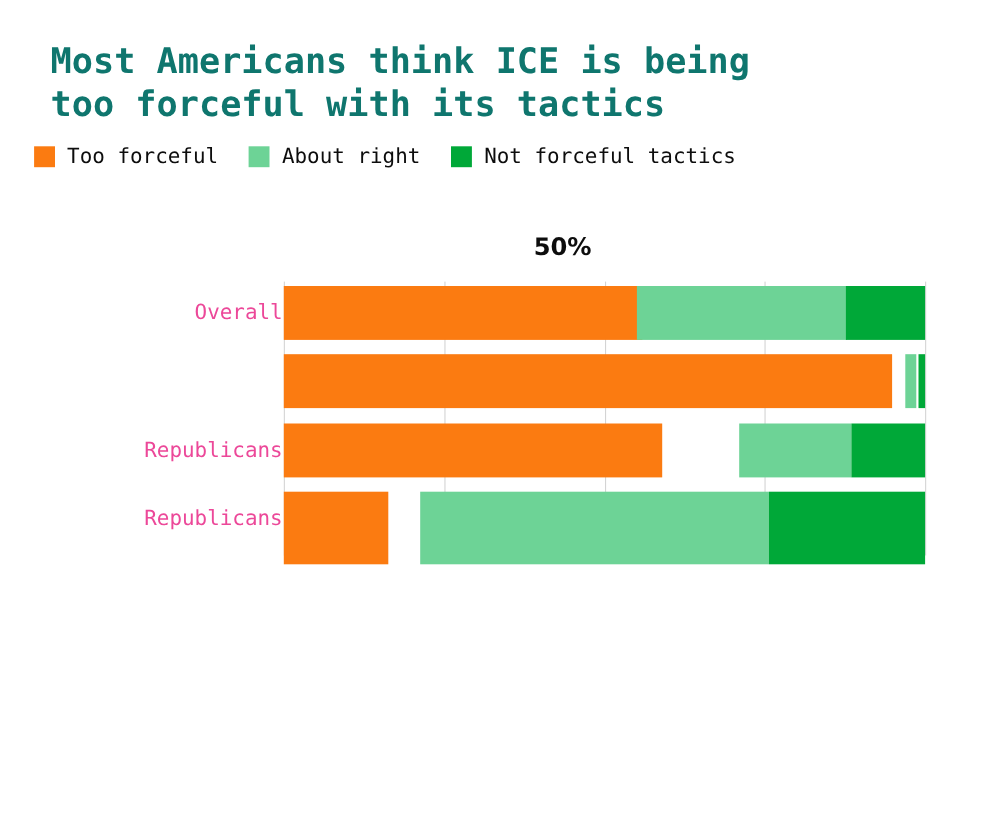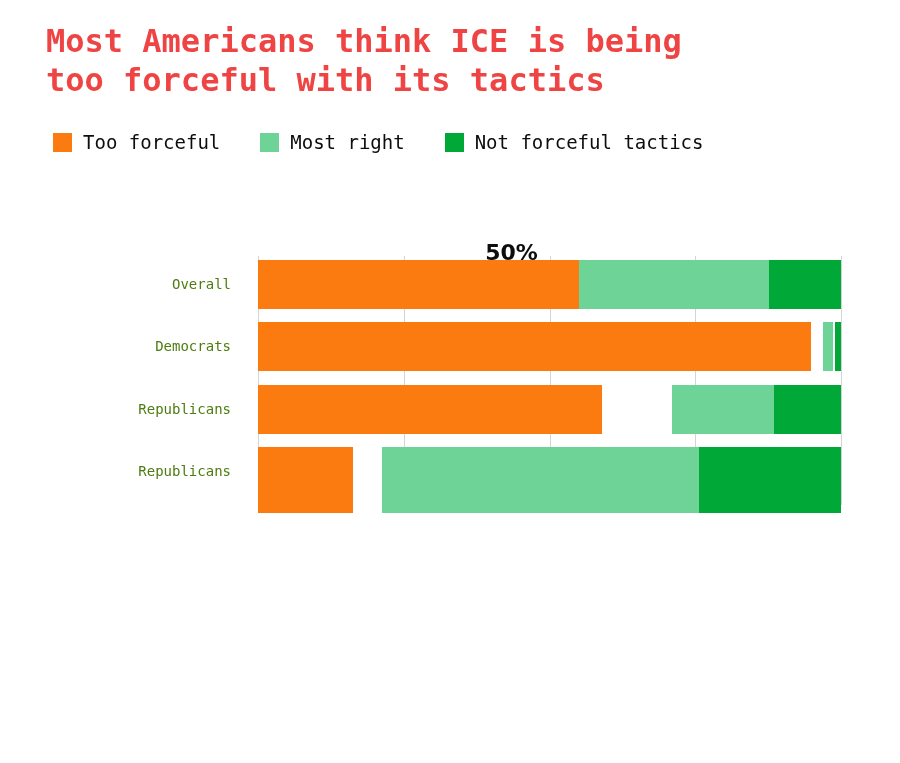--- a/index.html
+++ b/index.html
@@ -12,39 +12,39 @@
     overflow: hidden;
     position: relative;
   }
 
   #page { position: absolute; inset: 0; }
 
   
   .title {
     position: absolute;
     left: 46px;
-    top: 22px;
+    top: 36px;
     width: 800px;
     font-family: "DejaVu Sans Mono", monospace;
     font-weight: bold;
     font-size: 32px;
     line-height: 39px;
-    color: #ef4444;
+    color: #0f766e;
     letter-spacing: 0px;
     white-space: pre-line;
   }
 
   
   .legend {
     position: absolute;
-    left: 53px;
+    left: 31px;
     top: 131px;
     display: flex;
     align-items: center;
-    gap: 12px;
+    gap: 0px;
   }
   .legend-item {
     display: flex;
     align-items: center;
     margin-right: 28px;
   }
   .legend-swatch {
     width: 19px;
     height: 19px;
     margin-right: 11px;
@@ -68,21 +68,20 @@
   .axis-title {
     position: absolute;
     left: 258px;
     top: 213px;
     width: 583px;
     text-align: center;
     font-family: "DejaVu Sans", sans-serif;
     font-weight: bold;
     font-size: 22px;
     color: #0d0d0d;
-    margin-top: 27px;
   }
   .axis-title .inner { position: relative; left: -38px; display: inline-block; }
 
   .gridlines { position: absolute; inset: 0; }
   .gridline {
     position: absolute;
     top: 0;
     bottom: 0;
     width: 1px;
     background: #d4d4d4;
@@ -94,25 +93,25 @@
     left: 0;
     width: 100%;
     height: 49px;
   }
   .row-label {
     position: absolute;
     right: 100%;
     top: 0;
     height: 49px;
     line-height: 49px;
-    margin-right: 27px;
+    margin-right: 1px;
     white-space: nowrap;
     font-family: "DejaVu Sans Mono", monospace;
-    font-size: 14px;
-    color: #4d7c0f;
+    font-size: 19px;
+    color: #ec4899;
   }
   .seg {
     position: absolute;
     top: 0;
     height: 100%;
   }
 </style>
 </head>
 <body>
 
@@ -121,21 +120,21 @@
   <div class="title">Most Americans think ICE is being
 too forceful with its tactics</div>
 
   <div class="legend">
       <div class="legend-item">
         <span class="legend-swatch" style="background: rgb(251, 123, 17);"></span>
         <span class="legend-label">Too forceful</span>
       </div>
       <div class="legend-item">
         <span class="legend-swatch" style="background: rgb(109, 211, 150);"></span>
-        <span class="legend-label">Most right</span>
+        <span class="legend-label">About right</span>
       </div>
       <div class="legend-item">
         <span class="legend-swatch" style="background: rgb(0, 168, 56);"></span>
         <span class="legend-label">Not forceful tactics</span>
       </div>
     </div>
 
   <div class="axis-title">
     <span class="inner">50%</span>
   </div>
@@ -149,21 +148,20 @@
         <div class="gridline" style="left: 100%;"></div>
       </div>
     <div class="rows">
         <div class="row" style="top: 4px; height: 49px;">
           <div class="row-label">Overall</div>
           <div class="seg" title="Overall — Too forceful" style="left: 0%; width: 56%; background: rgb(251, 123, 17);"></div>
           <div class="seg" title="Overall — About right" style="left: 55%; width: 32.8%; background: rgb(109, 211, 150);"></div>
           <div class="seg" title="Overall — Not forceful enough" style="left: 87.7%; width: 12.3%; background: rgb(0, 168, 56);"></div>
         </div>
         <div class="row" style="top: 66px; height: 49px;">
-          <div class="row-label">Democrats</div>
           <div class="seg" title="Democrats — Too forceful" style="left: 0%; width: 94.9%; background: rgb(251, 123, 17);"></div>
           <div class="seg" title="Democrats — About right" style="left: 96.9%; width: 1.7%; background: rgb(109, 211, 150);"></div>
           <div class="seg" title="Democrats — Not forceful enough" style="left: 99%; width: 1%; background: rgb(0, 168, 56);"></div>
         </div>
         <div class="row" style="top: 129px; height: 49px;">
           <div class="row-label">Republicans</div>
           <div class="seg" title="Independents — Too forceful" style="left: 0%; width: 59%; background: rgb(251, 123, 17);"></div>
           <div class="seg" title="Independents — About right" style="left: 71%; width: 17.5%; background: rgb(109, 211, 150);"></div>
           <div class="seg" title="Independents — Not forceful enough" style="left: 88.5%; width: 11.5%; background: rgb(0, 168, 56);"></div>
         </div>

